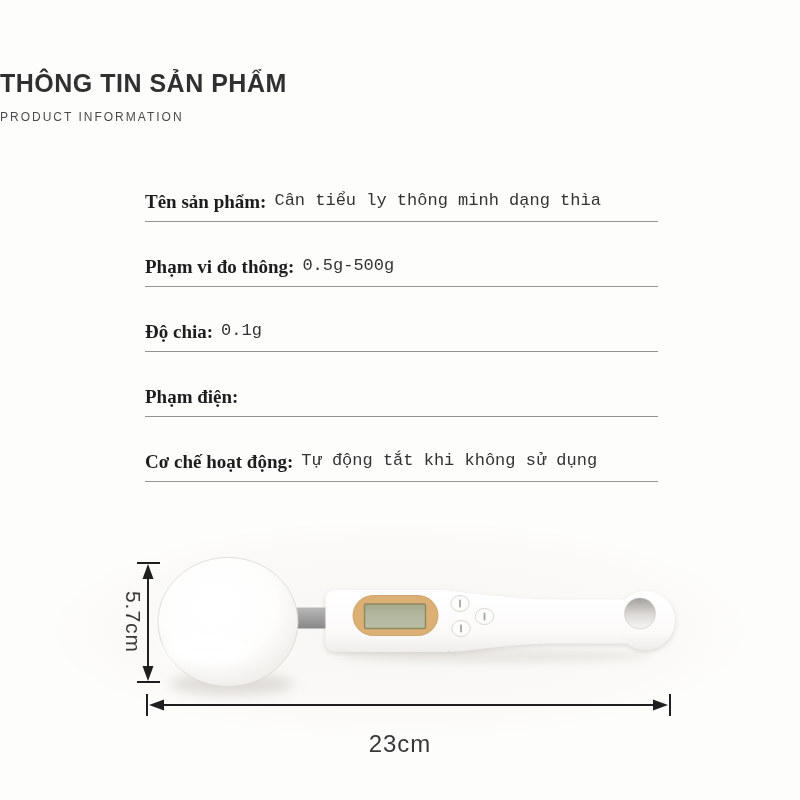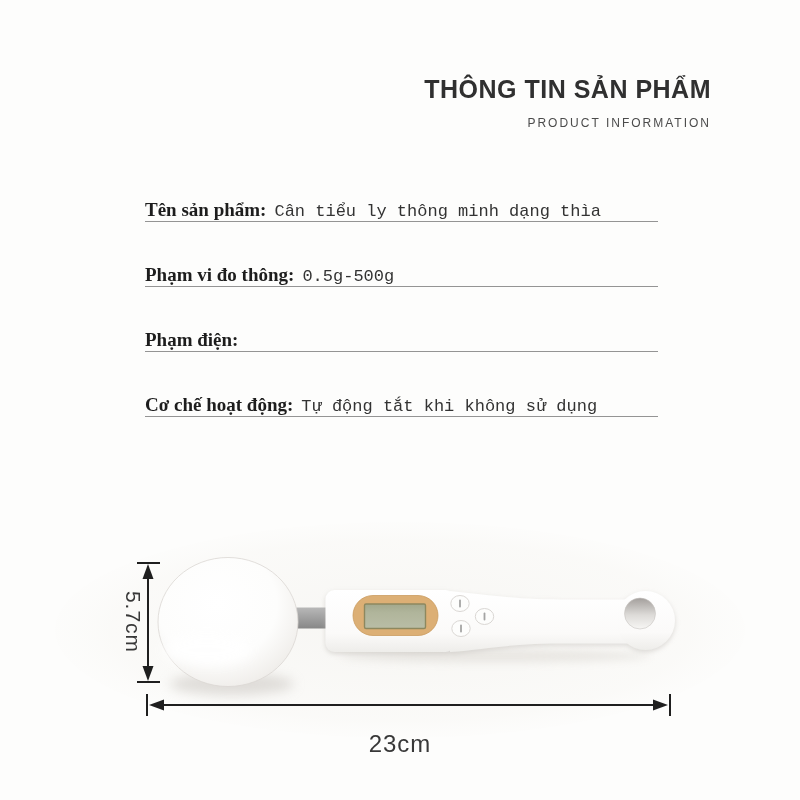--- a/index.html
+++ b/index.html
@@ -2,33 +2,33 @@
 <html><head>
 <meta charset="utf-8">
 <style>
   html,body{margin:0;padding:0;background:#ffffff;}
   .canvas{
     position:relative;width:800px;height:800px;margin:0 auto;
     background:#fdfdfc;overflow:hidden;
     font-family:"Liberation Sans","DejaVu Sans",sans-serif;
   }
   
-  .header{position:absolute;top:76px;left:0;width:711px;text-align:right;}
+  .header{position:absolute;top:70px;left:0;width:711px;text-align:left;}
   .title{
     font-size:25px;font-weight:700;color:#303030;letter-spacing:.5px;
     line-height:1.1;margin:0;
   }
   .subtitle{
     margin-top:12px;font-size:12px;font-weight:400;color:#4b4b4b;
     letter-spacing:2px;
   }
   
   .specs{position:absolute;left:145px;top:157px;width:513px;}
   .spec-row{
-    display:flex;align-items:flex-end;height:65px;box-sizing:border-box;
+    display:flex;align-items:flex-start;height:65px;box-sizing:border-box;
     padding-top:34px;border-bottom:1px solid #949494;
     font-family:"Liberation Serif","DejaVu Serif",serif;
     white-space:nowrap;
   }
   .spec-label{font-size:19px;font-weight:700;color:#1d1d1d;margin-right:8px;}
   .spec-label::after{content:":";}
   .spec-value{font-size:17px;font-weight:400;color:#333333;font-family:Liberation Mono, monospace;}
   
   .figure-svg{position:absolute;left:0;top:0;width:800px;height:800px;}
   .dim-label{
@@ -47,20 +47,24 @@
   </div>
 
   <div class="specs">
     <div class="spec-row">
       <span class="spec-label">Tên sản phẩm</span>
       <span class="spec-value">Cân tiểu ly thông minh dạng thìa</span>
     </div>
     <div class="spec-row">
       <span class="spec-label">Phạm vi đo thông</span>
       <span class="spec-value">0.5g-500g</span>
+    </div>
+    <div class="spec-row">
+      <span class="spec-label">Độ chia</span>
+      <span class="spec-value">0.1g</span>
     </div>
     <div class="spec-row">
       <span class="spec-label">Phạm điện</span>
     </div>
     <div class="spec-row">
       <span class="spec-label">Cơ chế hoạt động</span>
       <span class="spec-value">Tự động tắt khi không sử dụng</span>
     </div>
   </div>
 

